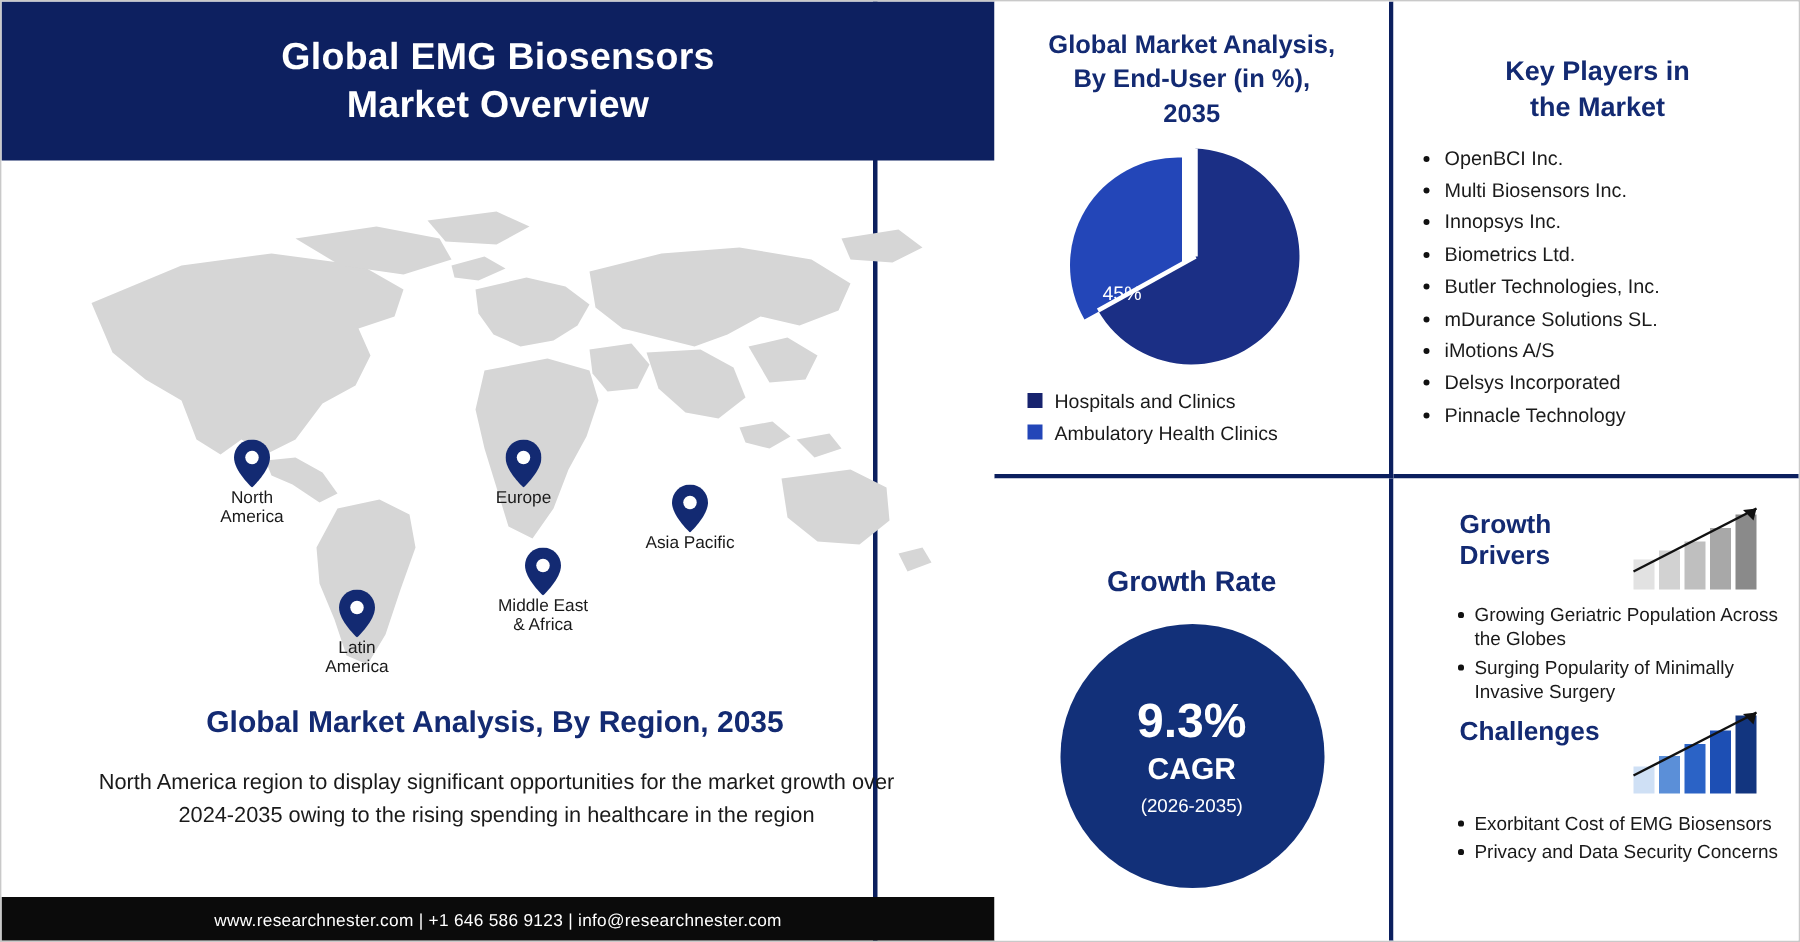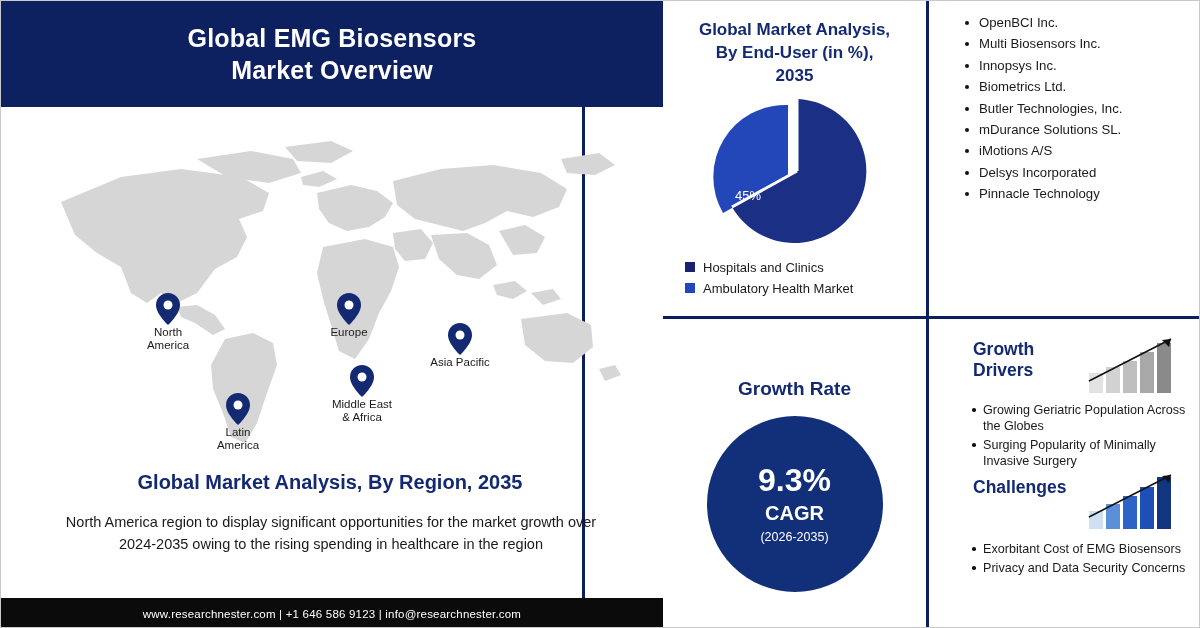--- a/index.html
+++ b/index.html
@@ -170,21 +170,21 @@
     color: #1a1a1a;
   }
   .legend-swatch {
     width: 10px; height: 10px;
     margin-right: 8px;
     flex: 0 0 auto;
   }
 
   .bullets {
     list-style: none;
-    margin: 14px 0 0 16px;
+    margin: 14px 0 0 0;
     padding: 0 10px 0 34px;
   }
   .bullets li {
     position: relative;
     font-size: 13.2px;
     color: #1a1a1a;
     line-height: 1.28;
     margin-bottom: 4.5px;
   }
   .bullets li::before {
@@ -374,26 +374,30 @@
       <div class="pie-label">45%</div>
     </div>
 
     <div class="legend">
       <div class="legend-row">
         <span class="legend-swatch" style="background:#17236e"></span>
         <span>Hospitals and Clinics</span>
       </div>
       <div class="legend-row">
         <span class="legend-swatch" style="background:#2346b8"></span>
-        <span>Ambulatory Health Market</span>
+        <span>Ambulatory Health Clinics</span>
       </div>
     </div>
   </div>
 
   <div class="cell cell-tr">
+    <div class="cell-title">
+      <span>Key Players in</span><br>
+      <span>the Market</span>
+    </div>
     <ul class="bullets">
       <li>OpenBCI Inc.</li>
       <li>Multi Biosensors Inc.</li>
       <li>Innopsys Inc.</li>
       <li>Biometrics Ltd.</li>
       <li>Butler Technologies,  Inc.</li>
       <li>mDurance Solutions  SL.</li>
       <li>iMotions A/S</li>
       <li>Delsys Incorporated</li>
       <li>Pinnacle Technology</li>

